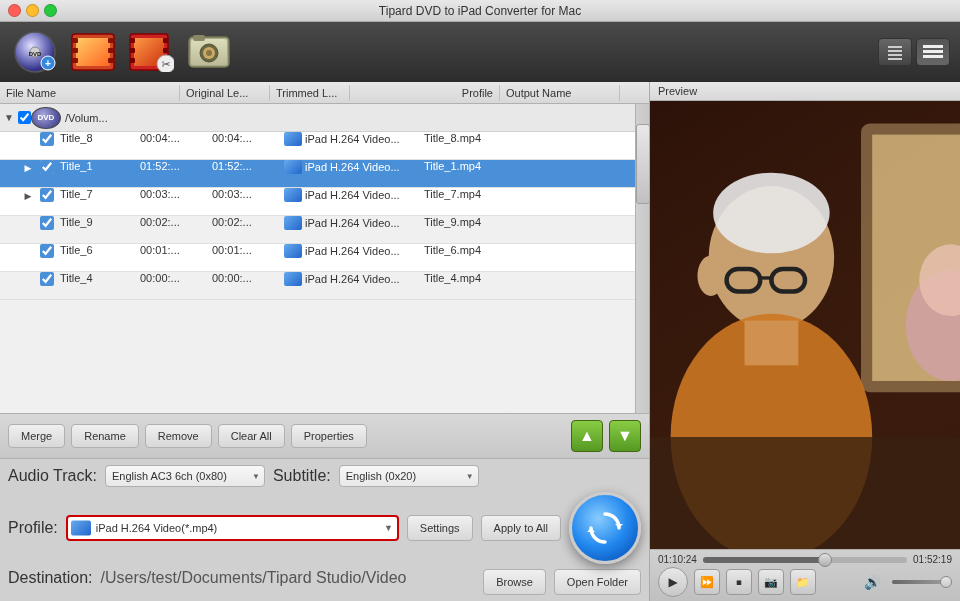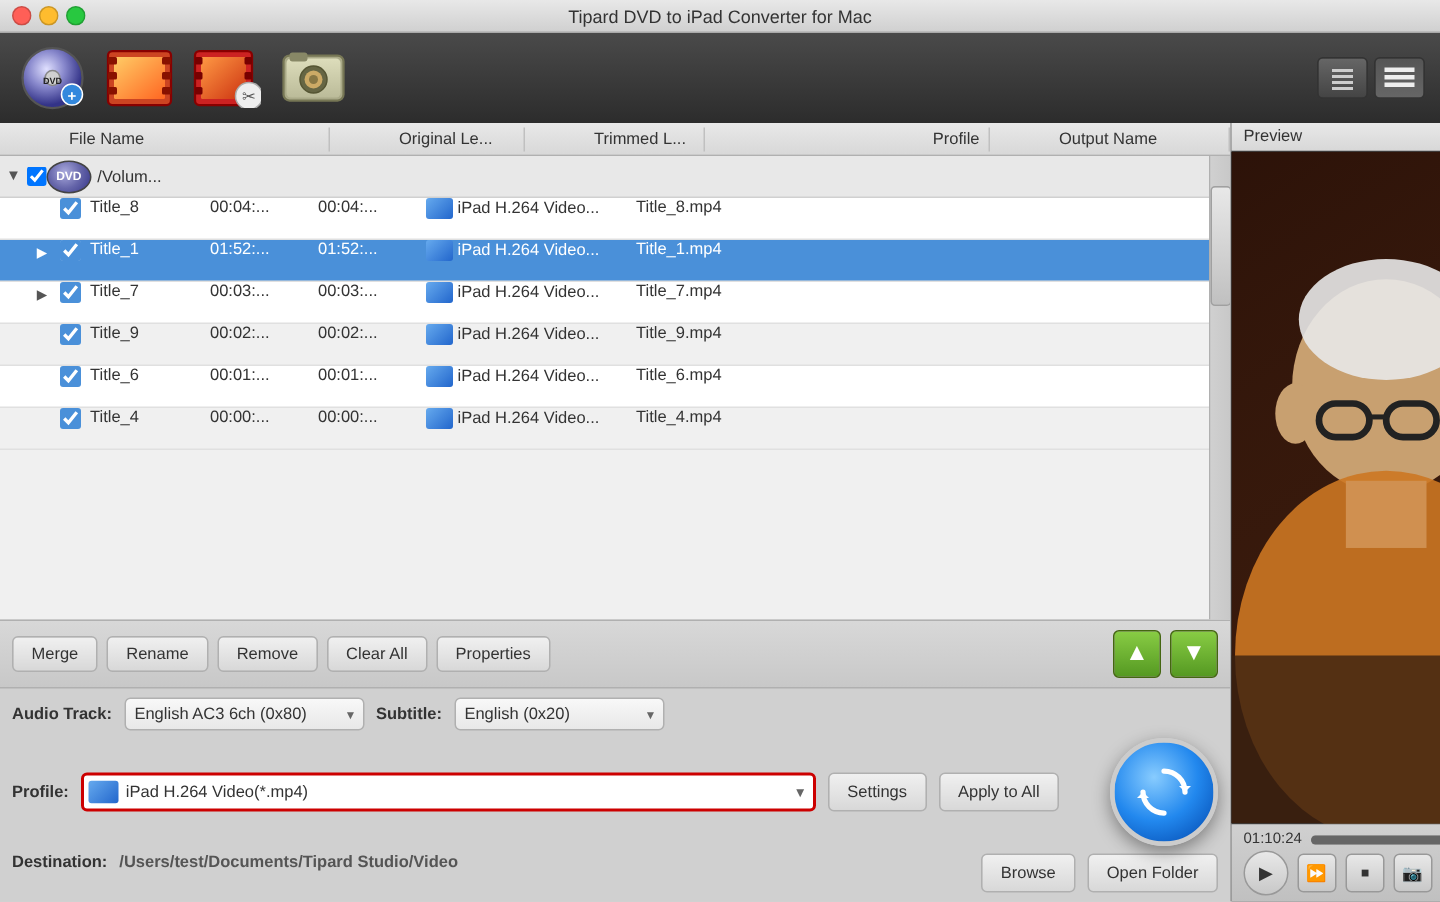--- a/index.html
+++ b/index.html
@@ -111,21 +111,20 @@
       height: 22px;
       align-items: center;
     }
     .col-header {
       padding: 2px 6px;
       font-size: 11px;
       color: #333;
       border-right: 1px solid #c0c0c0;
       white-space: nowrap;
       overflow: hidden;
-      margin-left: 40px;
     }
     .col-filename { width: 180px; min-width: 180px; }
     .col-original { width: 90px; min-width: 90px; }
     .col-trimmed { width: 80px; min-width: 80px; }
     .col-profile { width: 150px; min-width: 150px; text-align: right; }
     .col-output { width: 120px; }
 
     .file-list-body {
       overflow-y: auto;
       height: calc(100% - 22px);
@@ -234,24 +233,23 @@
       border-top: 1px solid #b0b0b0;
       padding: 6px 8px;
     }
     .settings-row {
       display: flex;
       align-items: center;
       margin-bottom: 5px;
       gap: 8px;
     }
     .settings-label {
-      font-size: 11px;
+      font-size: 16px;
       color: #333;
       white-space: nowrap;
-      font-weight: bold;
     }
     .settings-select {
       height: 22px;
       background: linear-gradient(to bottom, #f8f8f8, #e8e8e8);
       border: 1px solid #b0b0b0;
       border-radius: 4px;
       font-size: 11px;
       color: #333;
       padding: 0 20px 0 6px;
       appearance: none;

